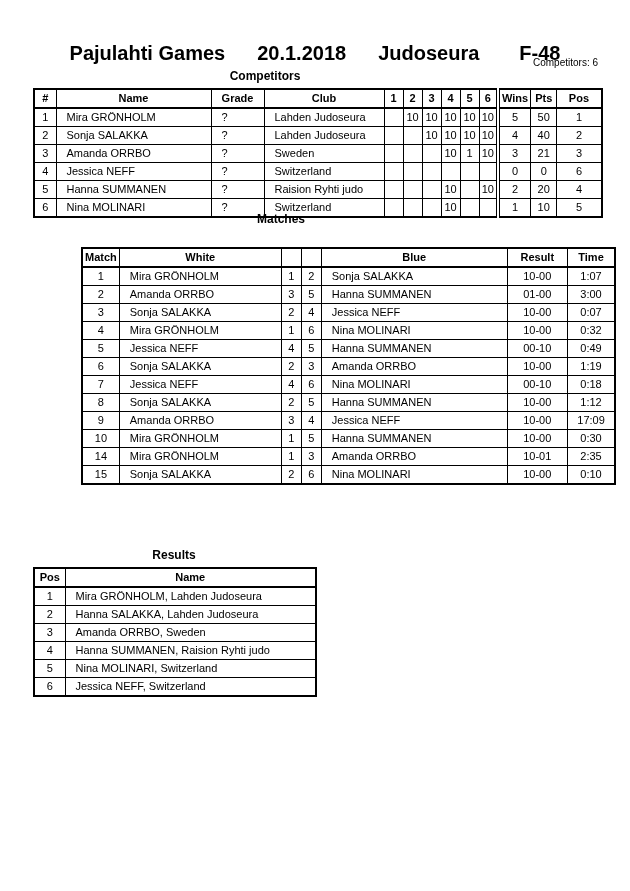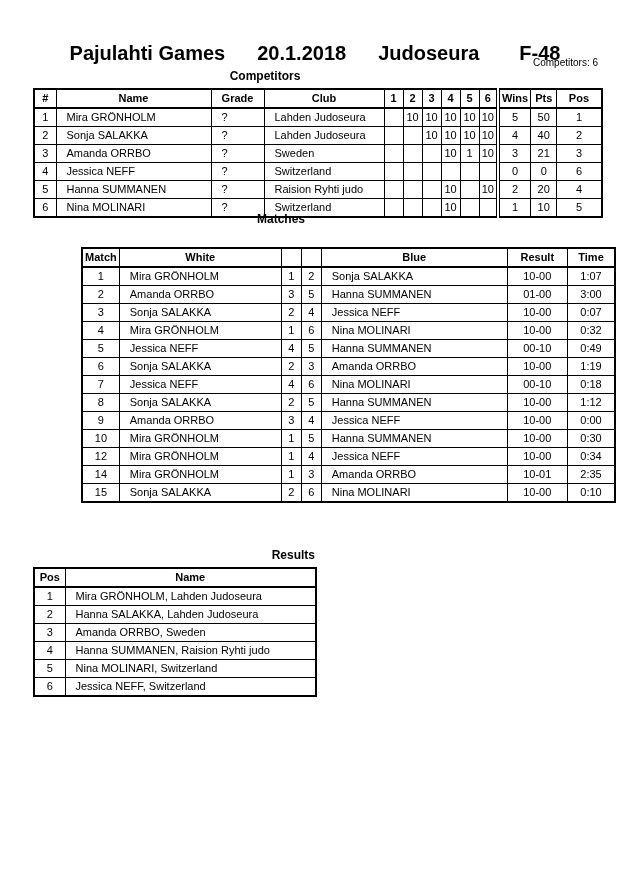--- a/index.html
+++ b/index.html
@@ -23,21 +23,21 @@
   .count-label {
     top: 57px; right: 32px;
     font-size: 10px;
   }
 
   .sec-heading {
     font-size: 12px; font-weight: bold; text-align: center;
   }
   #competitors-heading { top: 69px; left: 33px; width: 464px; }
   #matches-heading     { top: 212px; left: 0;  width: 562px; }
-  #results-heading     { top: 548px; left: 33px; width: 282px; text-align: right; }
+  #results-heading     { top: 548px; left: 33px; width: 282px; }
 
   table {
     border-collapse: collapse;
     table-layout: fixed;
     font-size: 11px;
     border: 2px solid #000;
     background: #fff;
   }
   #competitors-table { top: 88px;  left: 33px; }
   #matches-table     { top: 247px; left: 33px; margin-left: 48px; }
@@ -299,39 +299,30 @@
         <td>10-00</td>
         <td>1:12</td>
       </tr>
       <tr>
         <td>9</td>
         <td class="left">Amanda ORRBO</td>
         <td>3</td>
         <td>4</td>
         <td class="left">Jessica NEFF</td>
         <td>10-00</td>
-        <td>0:00</td>
+        <td>17:09</td>
       </tr>
       <tr>
         <td>10</td>
         <td class="left">Mira GRÖNHOLM</td>
         <td>1</td>
         <td>5</td>
         <td class="left">Hanna SUMMANEN</td>
         <td>10-00</td>
         <td>0:30</td>
-      </tr>
-      <tr>
-        <td>12</td>
-        <td class="left">Mira GRÖNHOLM</td>
-        <td>1</td>
-        <td>4</td>
-        <td class="left">Jessica NEFF</td>
-        <td>10-00</td>
-        <td>0:34</td>
       </tr>
       <tr>
         <td>14</td>
         <td class="left">Mira GRÖNHOLM</td>
         <td>1</td>
         <td>3</td>
         <td class="left">Amanda ORRBO</td>
         <td>10-01</td>
         <td>2:35</td>
       </tr>

